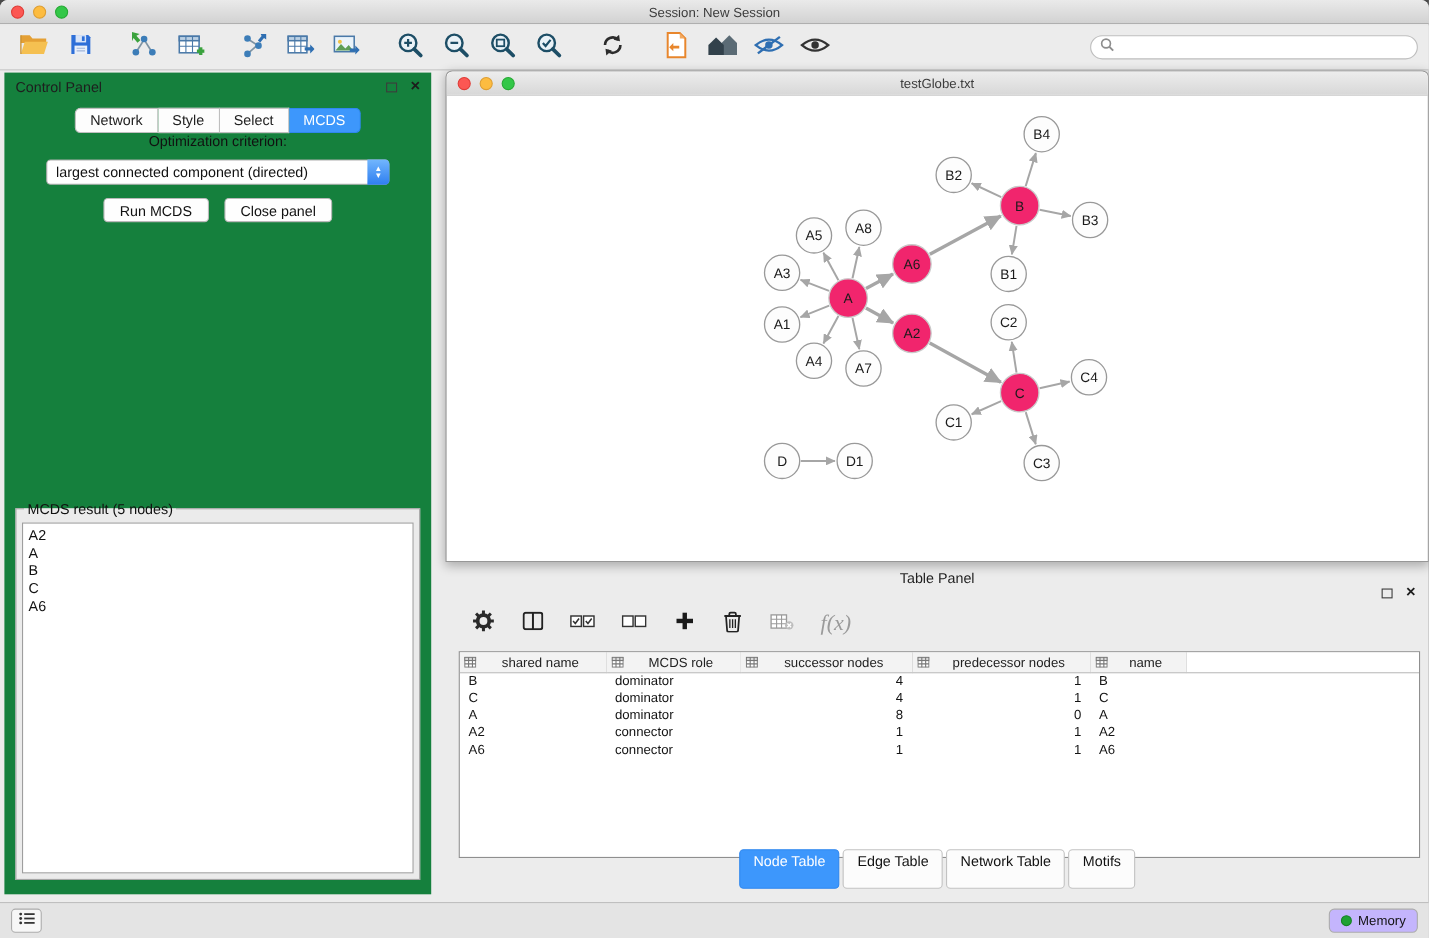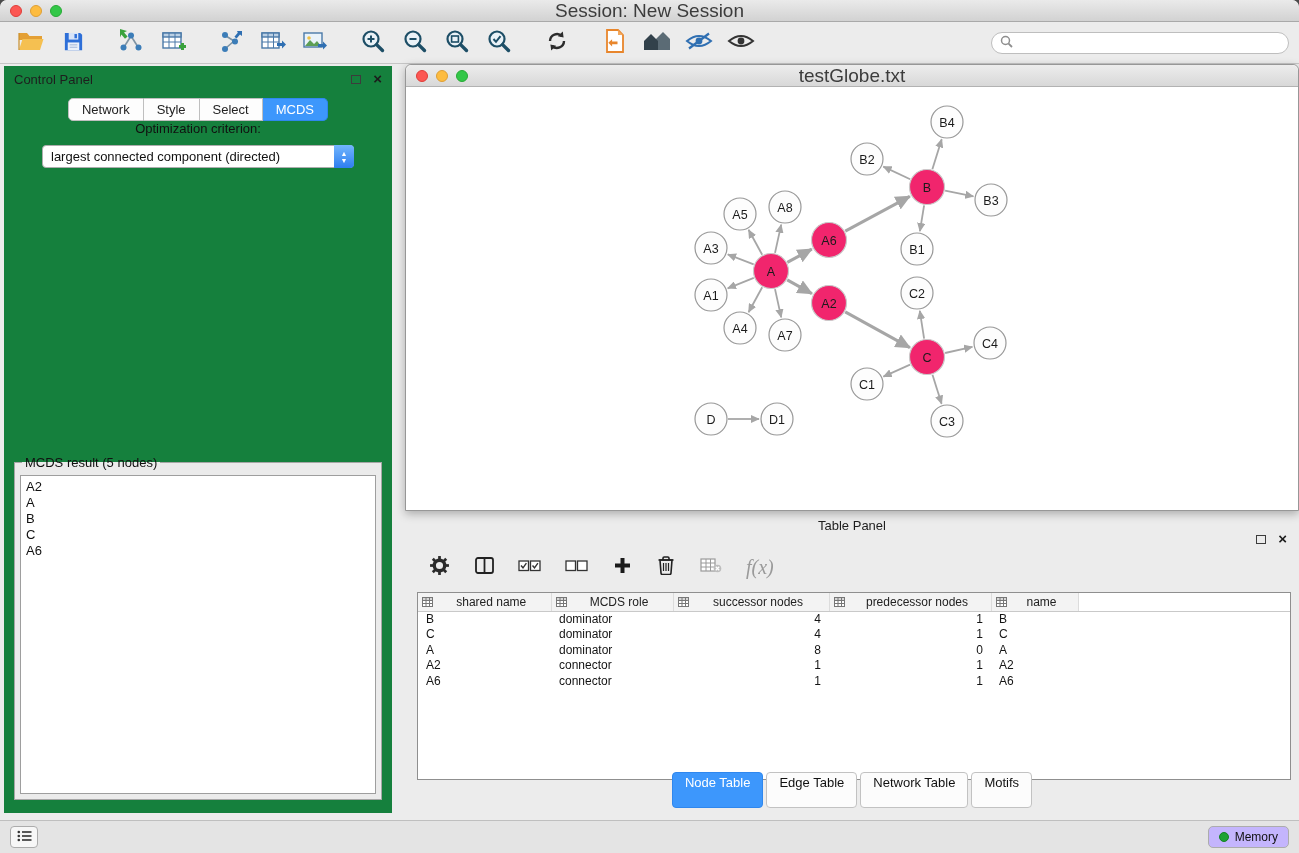--- a/index.html
+++ b/index.html
@@ -9,21 +9,21 @@
 
   
   .titlebar { position:absolute; top:0; left:0; right:0; height:22px;
     background:linear-gradient(#EAEAEA,#D2D2D2); border-bottom:1px solid #A9A9A9;
     display:flex; align-items:center; justify-content:center; border-radius:7px 7px 0 0; }
   .traffic { position:absolute; left:10px; top:5px; display:flex; gap:8px; }
   .light { width:12px; height:12px; border-radius:50%; }
   .light.red { background:#FC5753; border:1px solid #DF3D38; }
   .light.yellow { background:#FDBC40; border:1px solid #DE9F34; }
   .light.green { background:#33C748; border:1px solid #27AA35; }
-  .titlebar-text { font-size:19px; color:#3C3C3C; }
+  .titlebar-text { font-size:12px; color:#3C3C3C; }
 
   
   .toolbar { position:absolute; top:23px; left:0; right:0; height:41px;
     display:flex; align-items:center; padding:0 10px; background:#ECECEC;
     border-bottom:1px solid #C6C6C6; }
   .tb-btn { width:42px; height:36px; display:flex; align-items:center; justify-content:center; flex:0 0 auto; }
   .tb-gap { width:16px; flex:0 0 auto; }
   .search-field { margin-left:auto; width:298px; height:22px; background:#fff;
     border:1px solid #BEBEBE; border-radius:12px; display:flex; align-items:center;
     padding:0 8px; gap:5px; }
@@ -309,20 +309,24 @@
         <div class="cp-tab">Select</div>
         <div class="cp-tab active">MCDS</div>
       </div>
     <div class="opt-label">Optimization criterion:</div>
     <div class="combo">
       <span>largest connected component (directed)</span>
       <span class="combo-stepper">
         <span>▲</span>
         <span>▼</span>
       </span>
+    </div>
+    <div class="cp-buttons">
+      <button class="cp-btn">Run MCDS</button>
+      <button class="cp-btn">Close panel</button>
     </div>
     <fieldset class="mcds-fieldset">
       <legend>MCDS result (5 nodes)</legend>
       <div class="result-list">
           <div class="result-item">A2</div>
           <div class="result-item">A</div>
           <div class="result-item">B</div>
           <div class="result-item">C</div>
           <div class="result-item">A6</div>
         </div>

